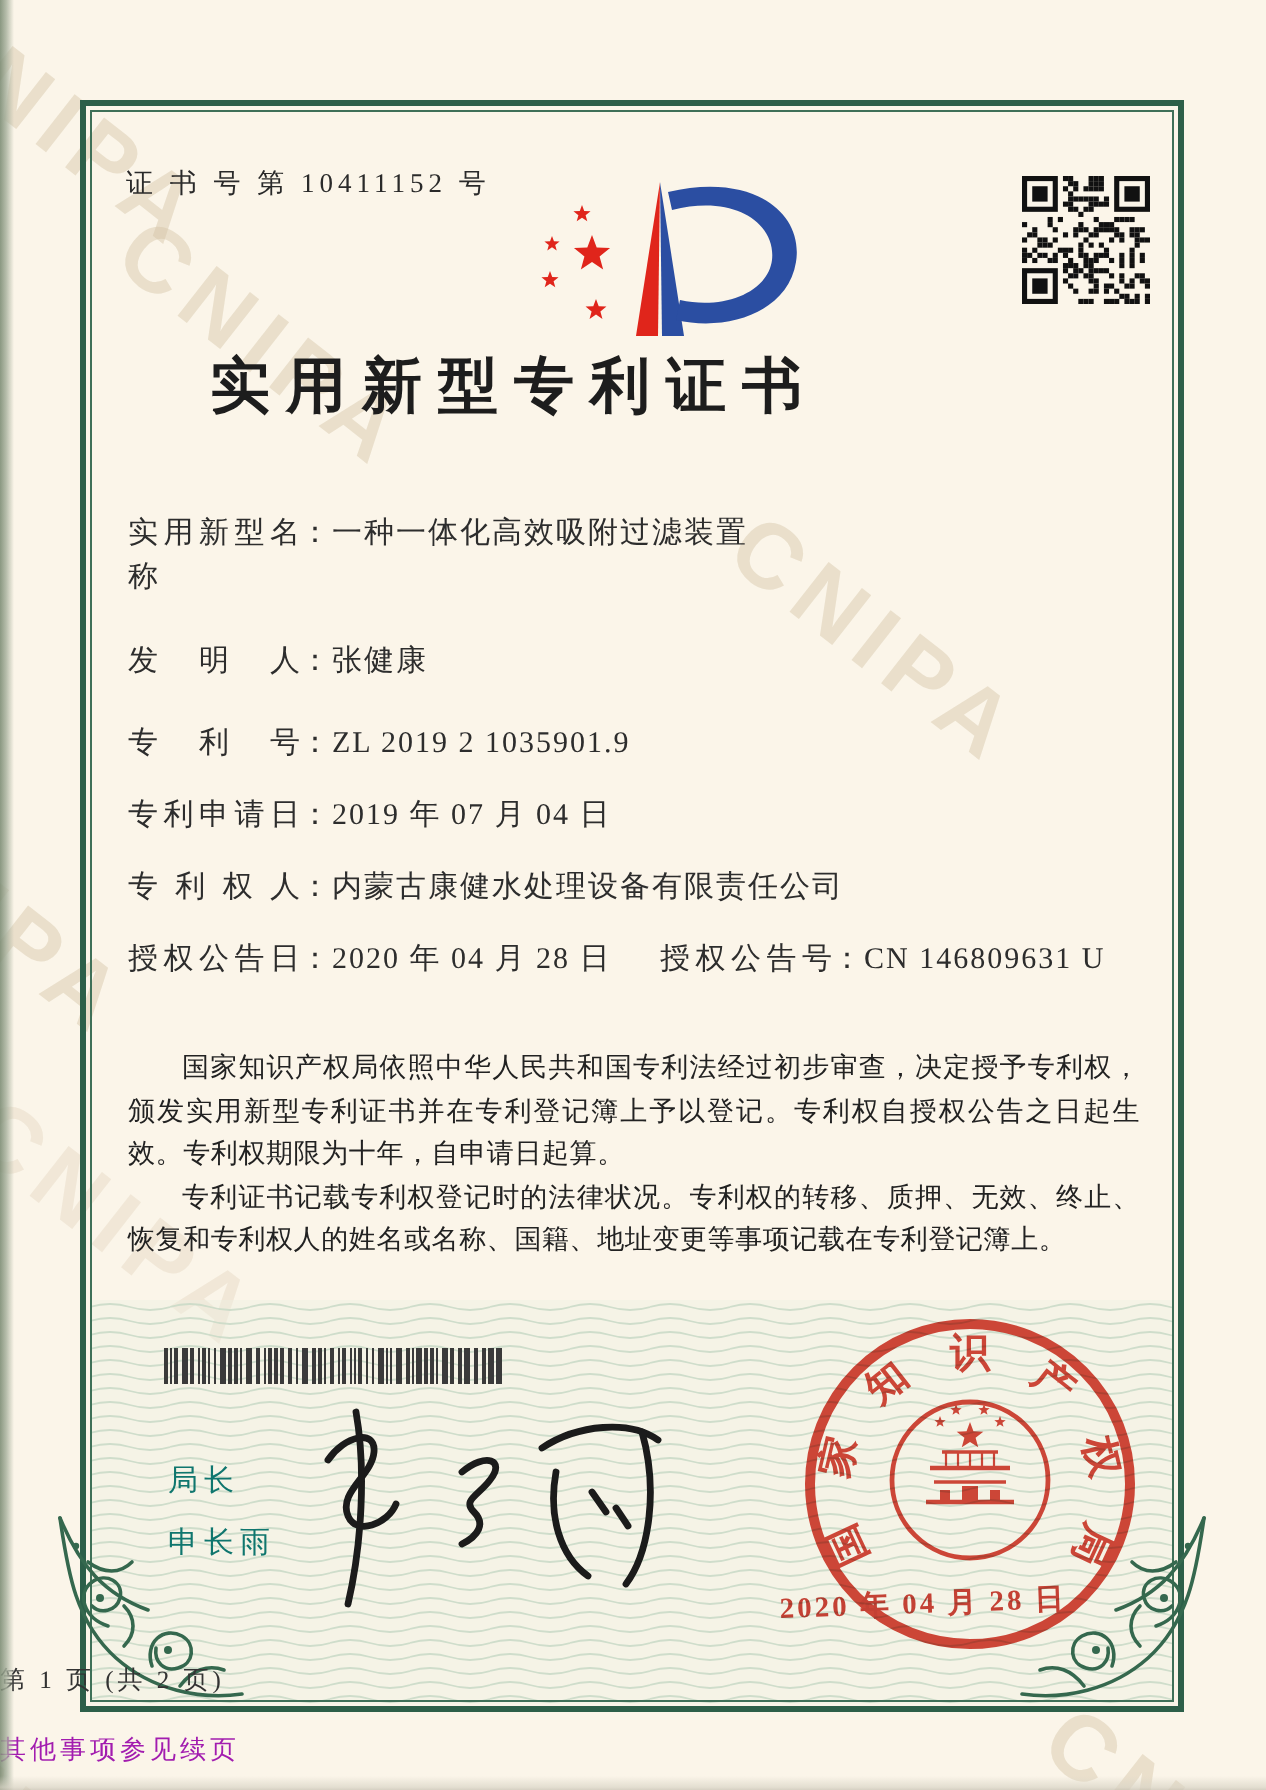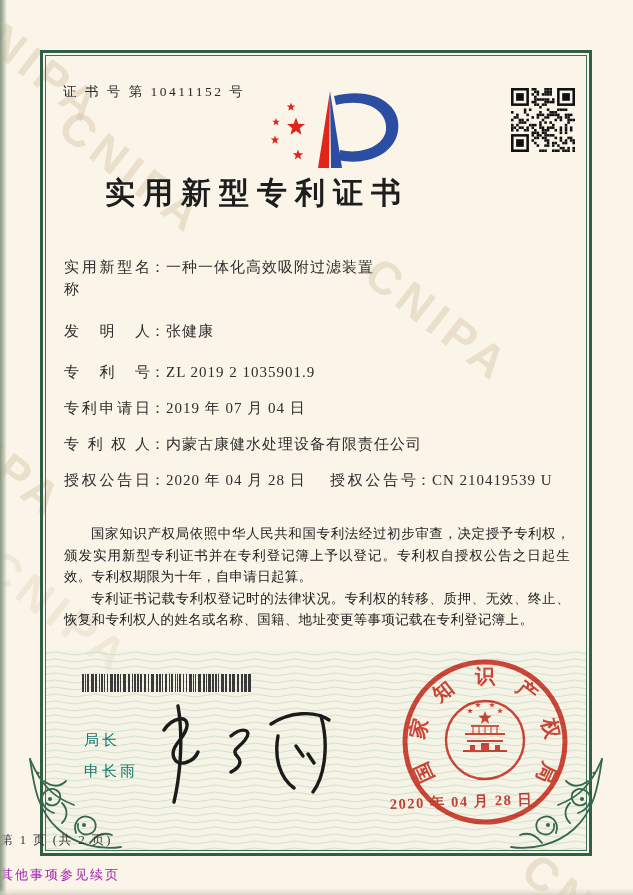--- a/index.html
+++ b/index.html
@@ -328,21 +328,21 @@
     <div class="frow mb14">
       <span class="f-label">专利号</span><span class="f-colon">：</span><span class="f-value">ZL 2019 2 1035901.9</span>
     </div>
     <div class="frow mb14">
       <span class="f-label">专利申请日</span><span class="f-colon">：</span><span class="f-value">2019 年 07 月 04 日</span>
     </div>
     <div class="frow mb14">
       <span class="f-label">专利权人</span><span class="f-colon">：</span><span class="f-value">内蒙古康健水处理设备有限责任公司</span>
     </div>
     <div class="frow" style="margin-top:12px">
-      <span class="f-label">授权公告日</span><span class="f-colon">：</span><span class="f-value grant-date-value">2020 年 04 月 28 日</span><span class="f-label">授权公告号</span><span class="f-colon">：</span><span class="f-value">CN 210419539 U</span>
+      <span class="f-label">授权公告日</span><span class="f-colon">：</span><span class="f-value grant-date-value">2020 年 04 月 28 日</span><span class="f-label">授权公告号</span><span class="f-colon">：</span><span class="f-value">CN 146809631 U</span>
     </div>
   </div>
 
   <div class="paras">
     <p>国家知识产权局依照中华人民共和国专利法经过初步审查，决定授予专利权，颁发实用新型专利证书并在专利登记簿上予以登记。专利权自授权公告之日起生效。专利权期限为十年，自申请日起算。</p>
     <p>专利证书记载专利权登记时的法律状况。专利权的转移、质押、无效、终止、恢复和专利权人的姓名或名称、国籍、地址变更等事项记载在专利登记簿上。</p>
   </div>
 
   <svg class="barcode" id="barcode" width="170" height="18" viewBox="0 0 170 18">
       <rect x="0" y="0" width="2" height="18" fill="#3a3a3a"></rect>

